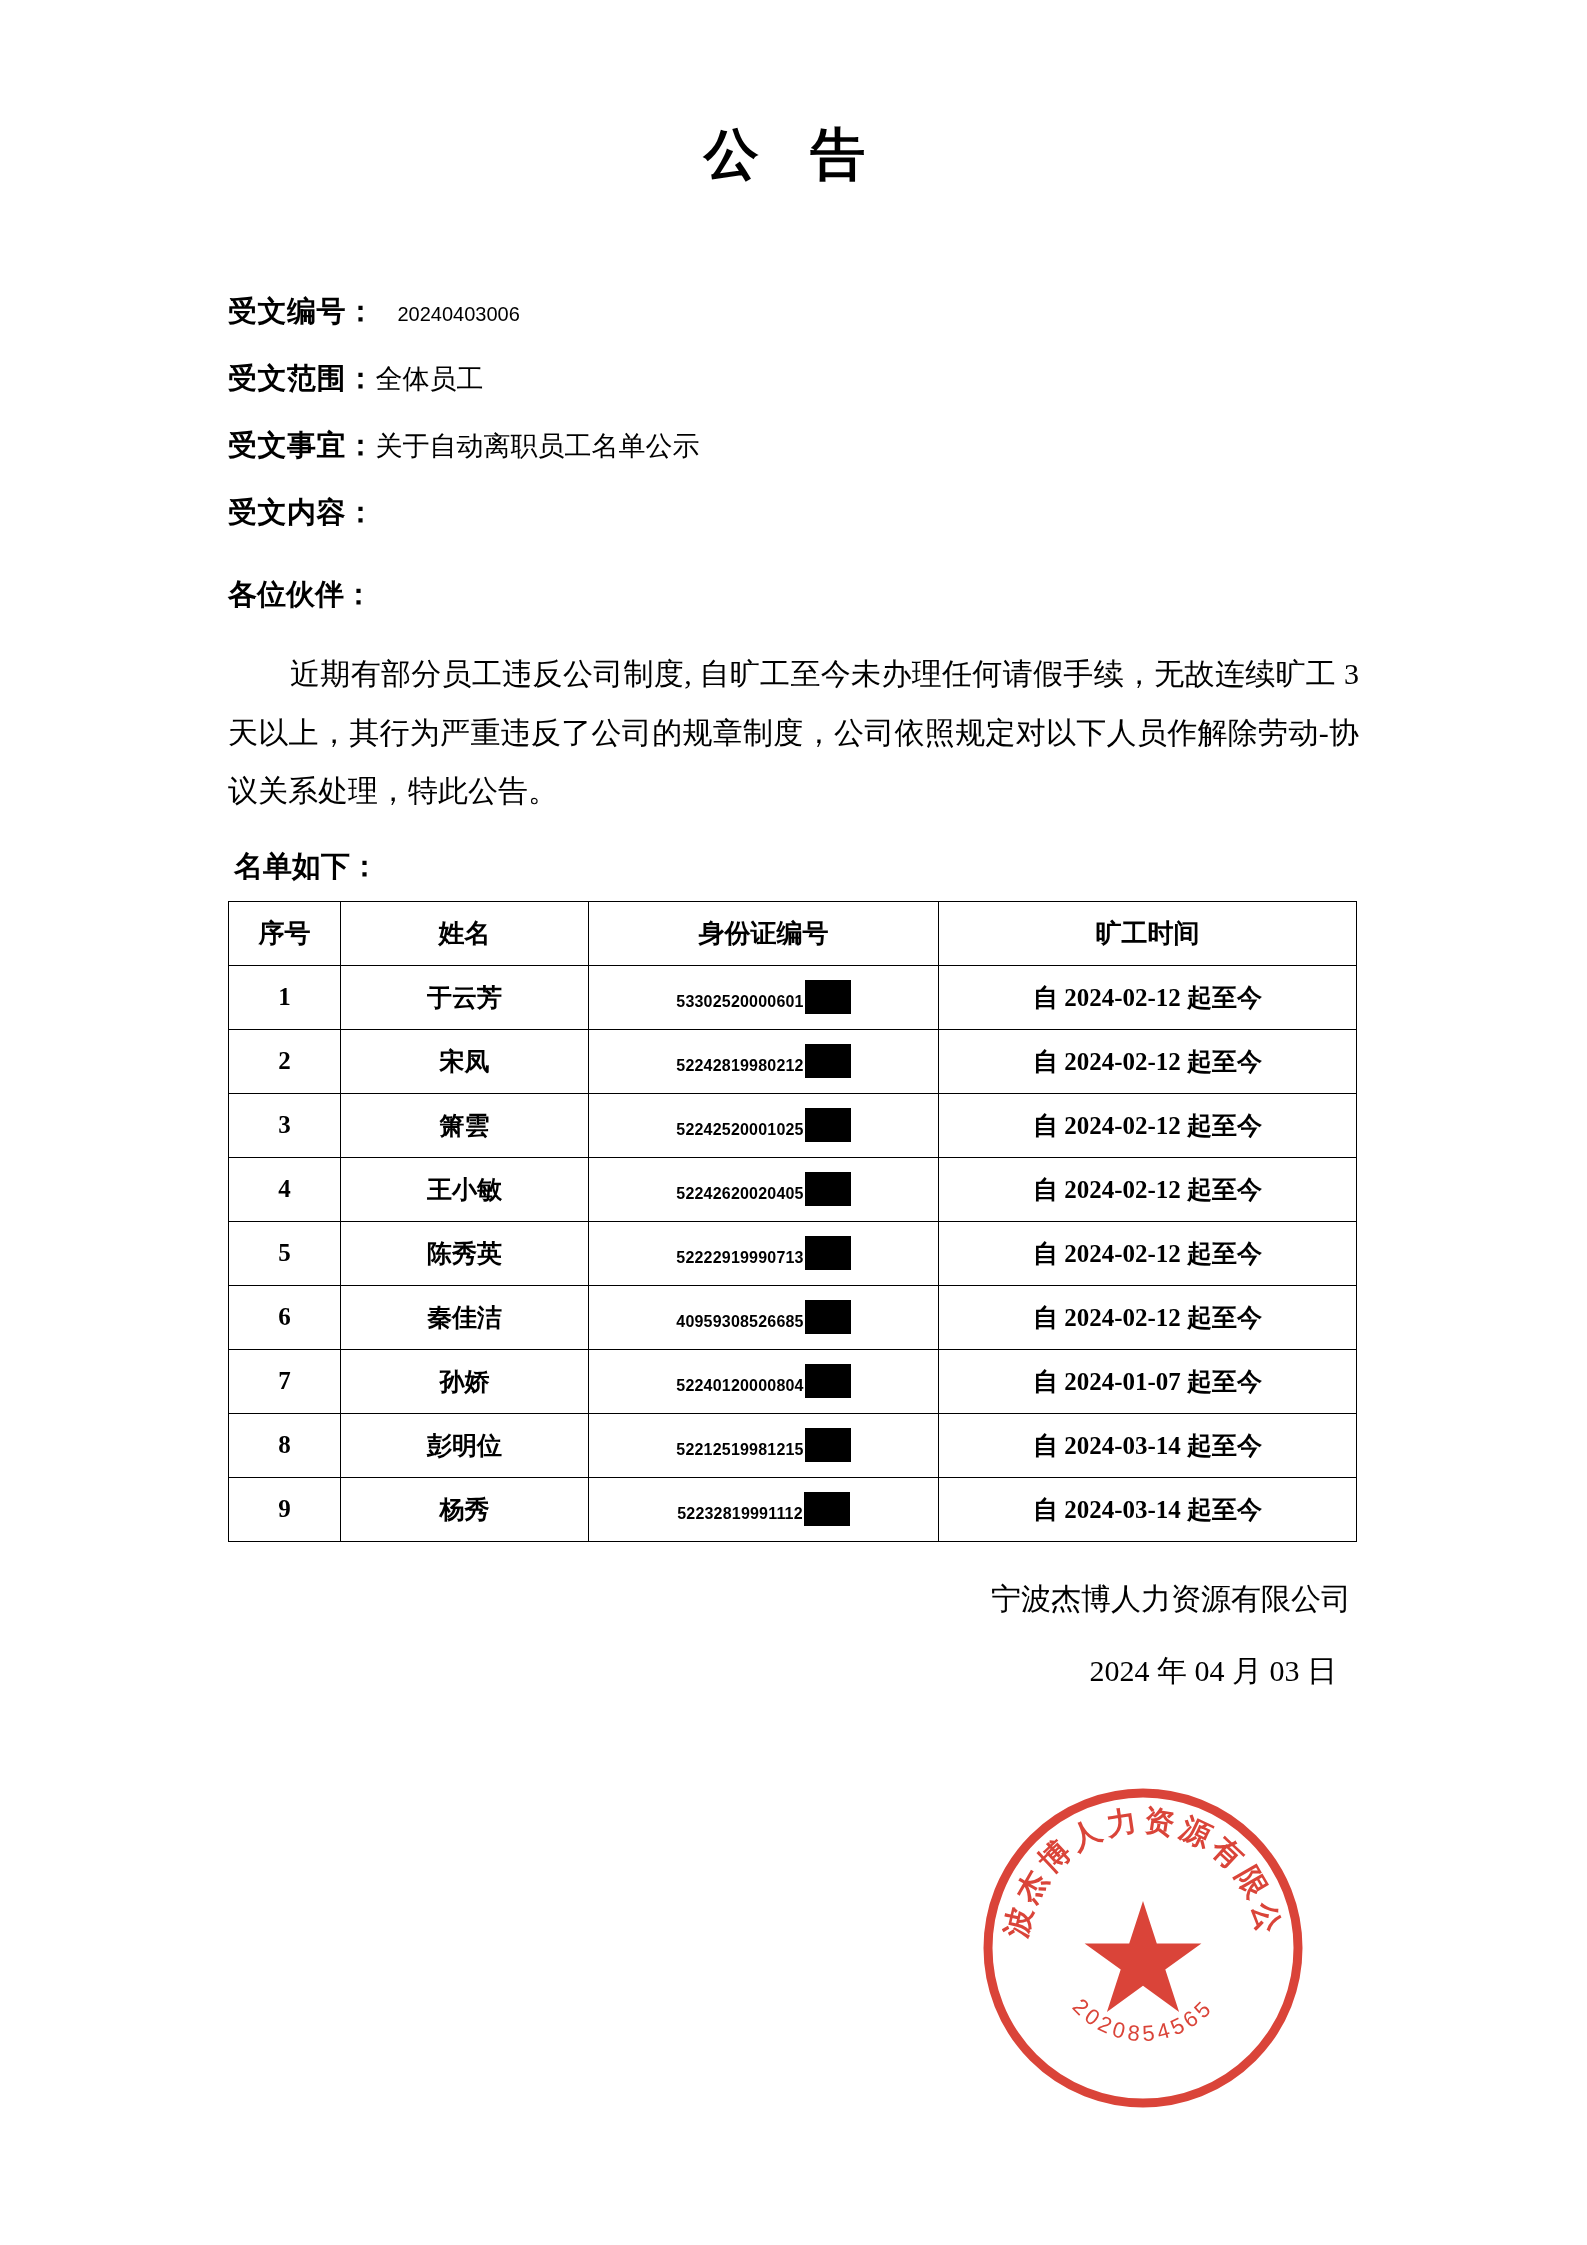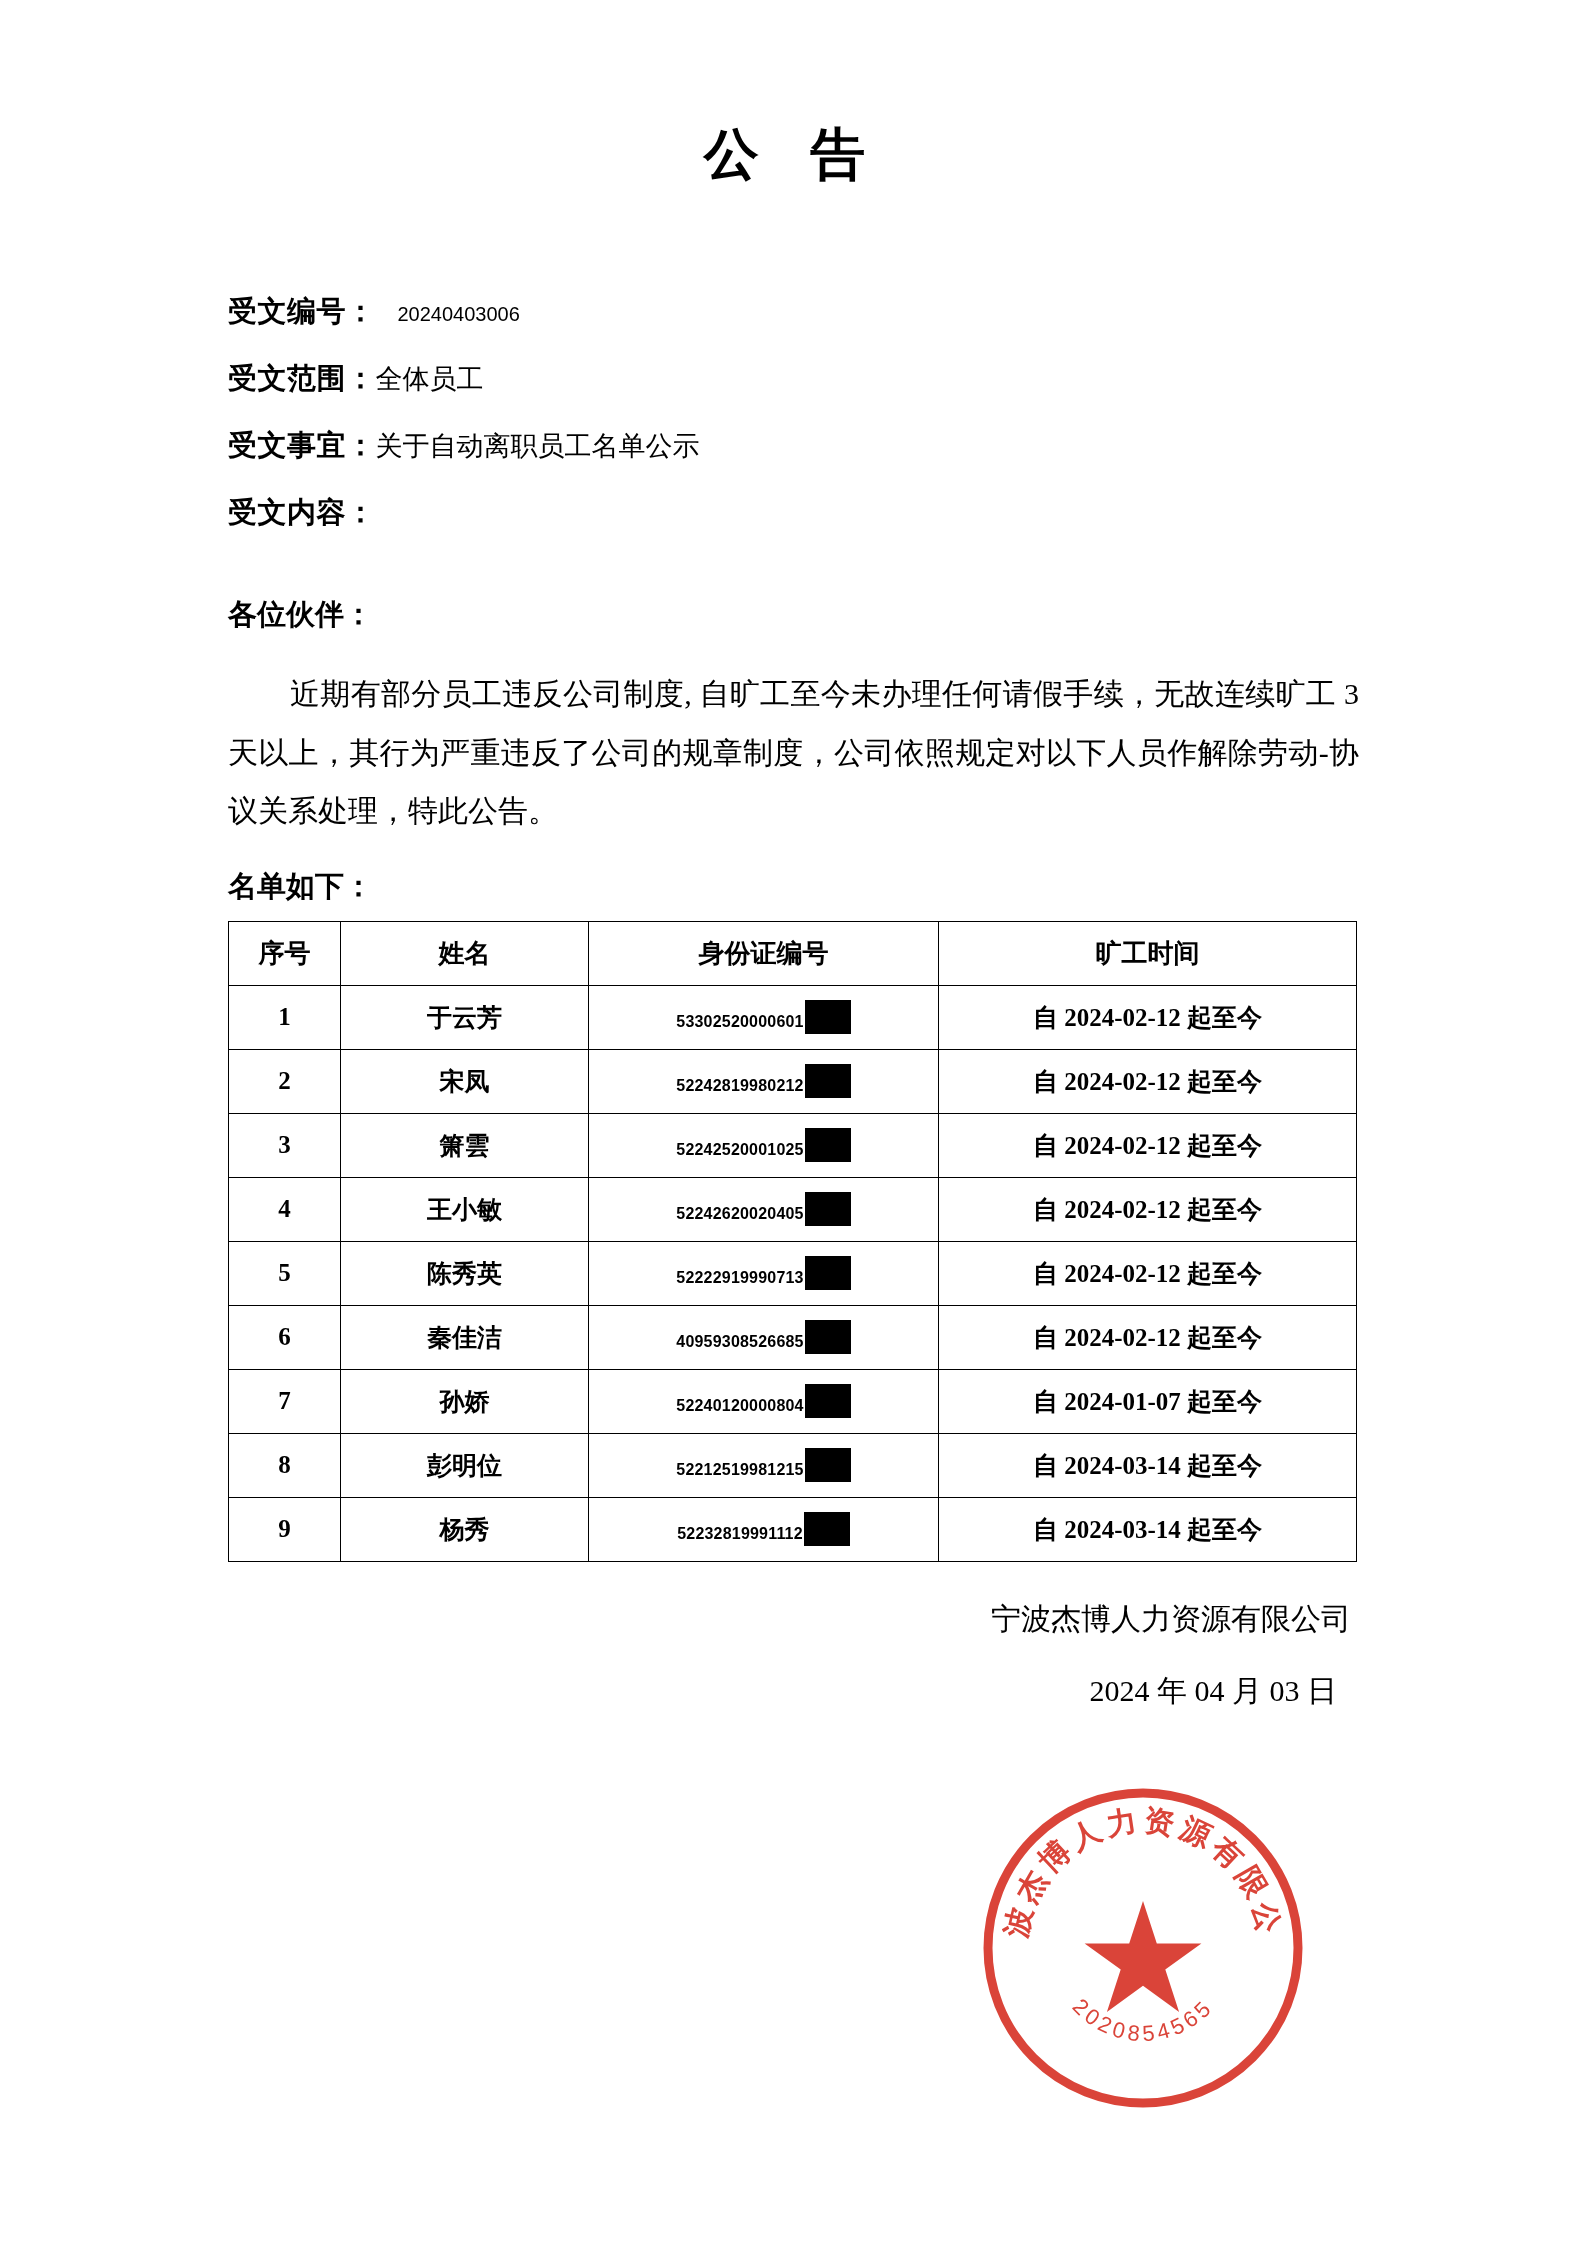--- a/index.html
+++ b/index.html
@@ -49,36 +49,37 @@
     font-size: 27px;
   }
   .meta-value.mono {
     font-family: "Liberation Sans", "DejaVu Sans", sans-serif;
     font-size: 20px;
     padding-left: 22px;
   }
   .salutation {
     font-size: 29px;
     font-weight: bold;
-    margin-top: 68px;
+    margin-top: 48px;
     margin-bottom: 30px;
   }
   .body-para {
     font-size: 30px;
     line-height: 1.95;
     text-align: justify;
     text-justify: inter-ideograph;
     text-indent: 62px;
     margin: 0 0 16px 0;
   }
   .list-lead {
     font-size: 29px;
     font-weight: bold;
     margin-top: 26px;
     margin-bottom: 14px;
+    margin-left: 6px;
   }
   table.roster {
     border-collapse: collapse;
     width: 1128px;
     table-layout: fixed;
     margin: 0;
   }
   table.roster th, table.roster td {
     border: 1px solid #000000;
     text-align: center;

